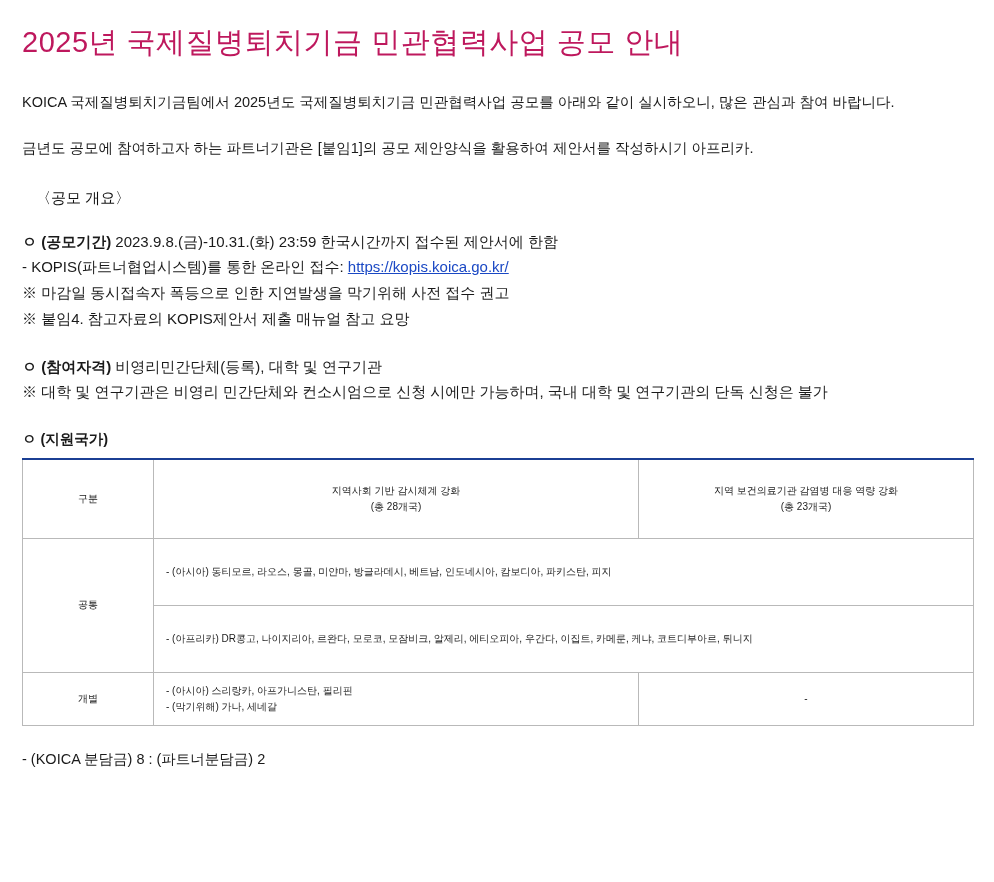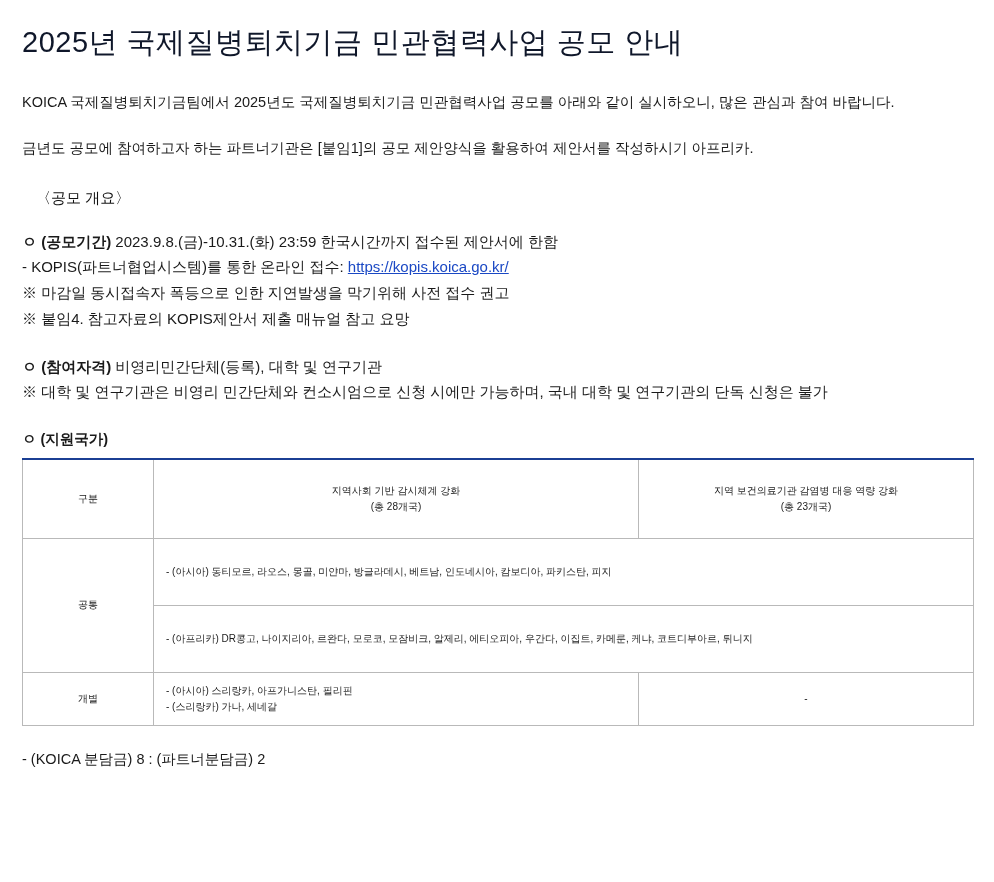--- a/index.html
+++ b/index.html
@@ -15,21 +15,21 @@
   }
   .page {
     width: 994px;
     box-sizing: border-box;
     padding: 18px 22px 8px 22px;
   }
   .doc-title {
     font-size: 29px;
     font-weight: 400;
     letter-spacing: 0.5px;
-    color: #0f172a;
+    color: #be185d;
     margin: 6px 0 30px 0;
     line-height: 1.25;
   }
   .para {
     font-size: 14.5px;
     line-height: 1.75;
     color: #1a1a1a;
     margin: 0 0 20px 0;
   }
   .section-head {
@@ -161,21 +161,21 @@
         <td class="col-gubun" rowspan="2">공통</td>
         <td class="cell-text" colspan="2">- (아시아) 동티모르, 라오스, 몽골, 미얀마, 방글라데시, 베트남, 인도네시아, 캄보디아, 파키스탄, 피지</td>
       </tr>
       <tr class="row-common-2">
         <td class="cell-text" colspan="2">- (아프리카) DR콩고, 나이지리아, 르완다, 모로코, 모잠비크, 알제리, 에티오피아, 우간다, 이집트, 카메룬, 케냐, 코트디부아르, 튀니지</td>
       </tr>
       <tr>
         <td class="col-gubun">개별</td>
         <td class="cell-text">
           <div>- (아시아) 스리랑카, 아프가니스탄, 필리핀</div>
-          <div>- (스리랑카) 가나, 세네갈</div>
+          <div>- (막기위해) 가나, 세네갈</div>
         </td>
         <td class="dash">-</td>
       </tr>
     </tbody>
   </table>
 
   <div class="footer-block">
     <div class="line">- (KOICA 분담금) 8 : (파트너분담금) 2</div>
   </div>
 

